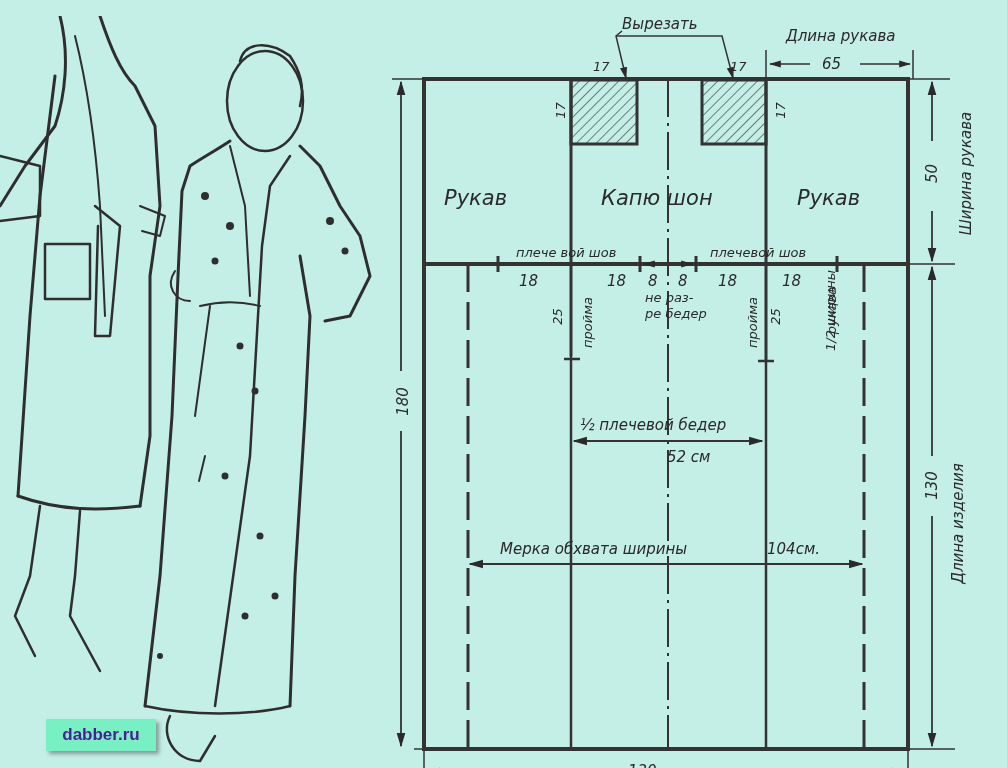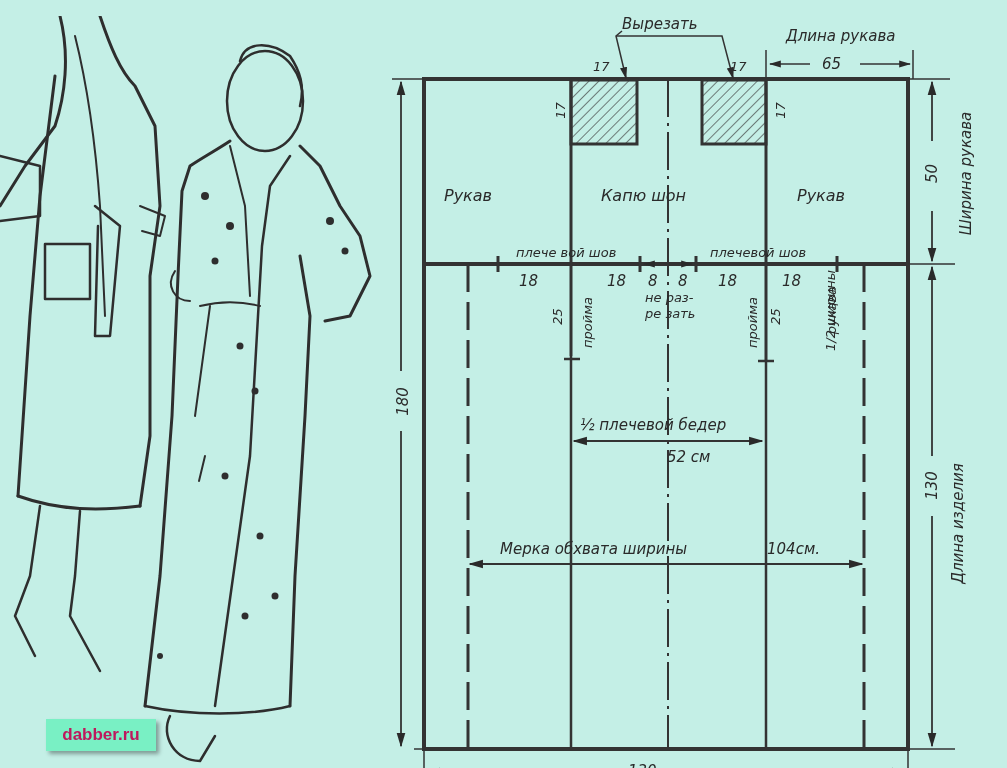--- a/index.html
+++ b/index.html
@@ -1,27 +1,27 @@
 <!DOCTYPE html>
 <html><head>
 <meta charset="utf-8">
 <style>
   html, body { margin:0; padding:0; }
   body { width:1007px; height:768px; background:#c4efe6; position:relative; overflow:hidden;
          font-family:"DejaVu Sans", sans-serif; }
   #stage { position:absolute; left:0; top:16px; width:1007px; height:768px; }
   svg { position:absolute; left:0; top:0; }
   .lbl { position:absolute; font-family:"DejaVu Sans", sans-serif; font-style:italic; color:#2a2a2a; white-space:nowrap; line-height:1; }
-  .big { font-size:16px; }
+  .big { font-size:21px; }
   .mid { font-size:15px; }
   .sm  { font-size:13px; }
   .rot { transform-origin:center center; }
   .badge { position:absolute; left:46px; top:703px; width:110px; height:32px; background:#79f0c4;
            box-shadow:3px 3px 4px rgba(0,0,0,0.35); display:flex; align-items:center; justify-content:center;
-           font-family:"Liberation Sans", sans-serif; font-weight:bold; font-size:17px; color:#be185d; }
+           font-family:"Liberation Sans", sans-serif; font-weight:bold; font-size:17px; color:#4c1d95; }
 </style>
 </head>
 <body>
 
 <div id="stage">
 
   <svg width="1007" height="768">
     <g fill="none" stroke="#2e2e2e" stroke-width="3" stroke-linecap="round" stroke-linejoin="round">
 
       <path d="M60,0 C70,40 65,80 55,110 L25,150 L0,190"></path>
@@ -150,21 +150,21 @@
   <span class="lbl sm" style="left:710px; top:230px;">плечевой шов</span>
 
   <span class="lbl mid" style="left:519px; top:258px;">18</span>
   <span class="lbl mid" style="left:607px; top:258px;">18</span>
   <span class="lbl mid" style="left:648px; top:258px;">8</span>
   <span class="lbl mid" style="left:678px; top:258px;">8</span>
   <span class="lbl mid" style="left:718px; top:258px;">18</span>
   <span class="lbl mid" style="left:782px; top:258px;">18</span>
 
   <span class="lbl sm" style="left:645px; top:275px;">не раз-</span>
-  <span class="lbl sm" style="left:645px; top:291px;">ре зать</span>
+  <span class="lbl sm" style="left:645px; top:291px;">ре бедер</span>
 
   <span class="lbl sm rot" style="left:562px; top:300px; transform:rotate(-90deg);">пройма</span>
   <span class="lbl sm rot" style="left:727px; top:300px; transform:rotate(-90deg);">пройма</span>
   <span class="lbl sm rot" style="left:549px; top:294px; transform:rotate(-90deg);">25</span>
   <span class="lbl sm rot" style="left:767px; top:294px; transform:rotate(-90deg);">25</span>
   <span class="lbl sm rot" style="left:790px; top:288px; transform:rotate(-90deg);">1/2 ширины</span>
   <span class="lbl sm rot" style="left:808px; top:288px; transform:rotate(-90deg);">рукава</span>
 
   <span class="lbl mid" style="left:580px; top:402px;">½ плечевой бедер</span>
   <span class="lbl mid" style="left:634px; top:434px;margin-left:33px;">52 см</span>

